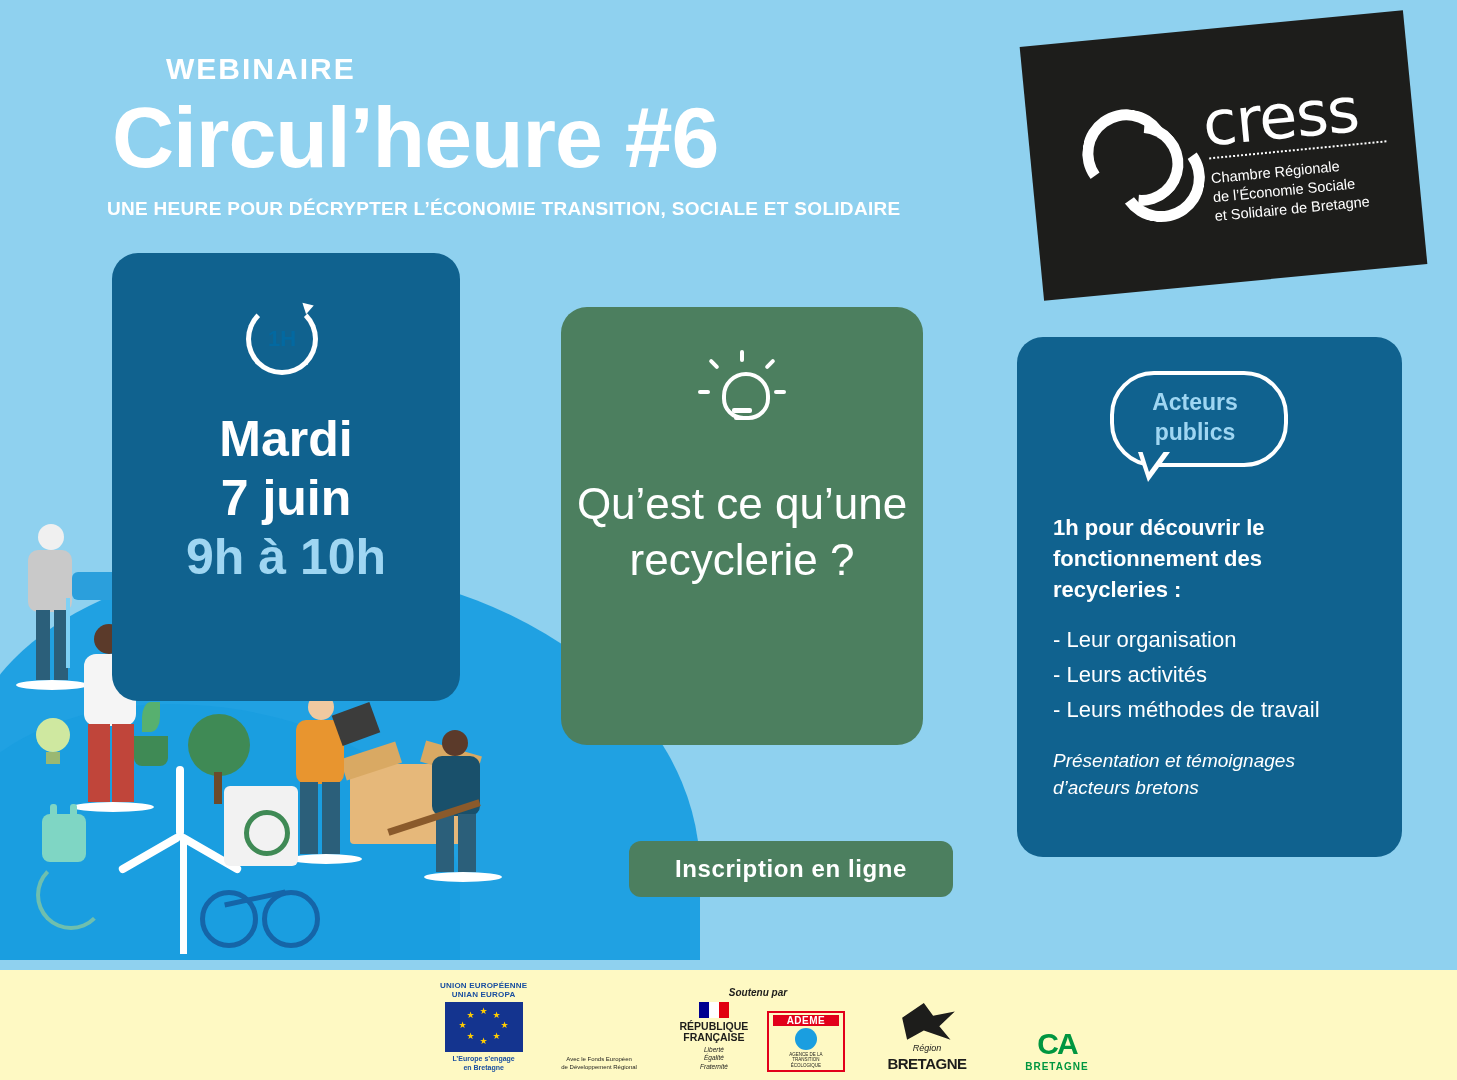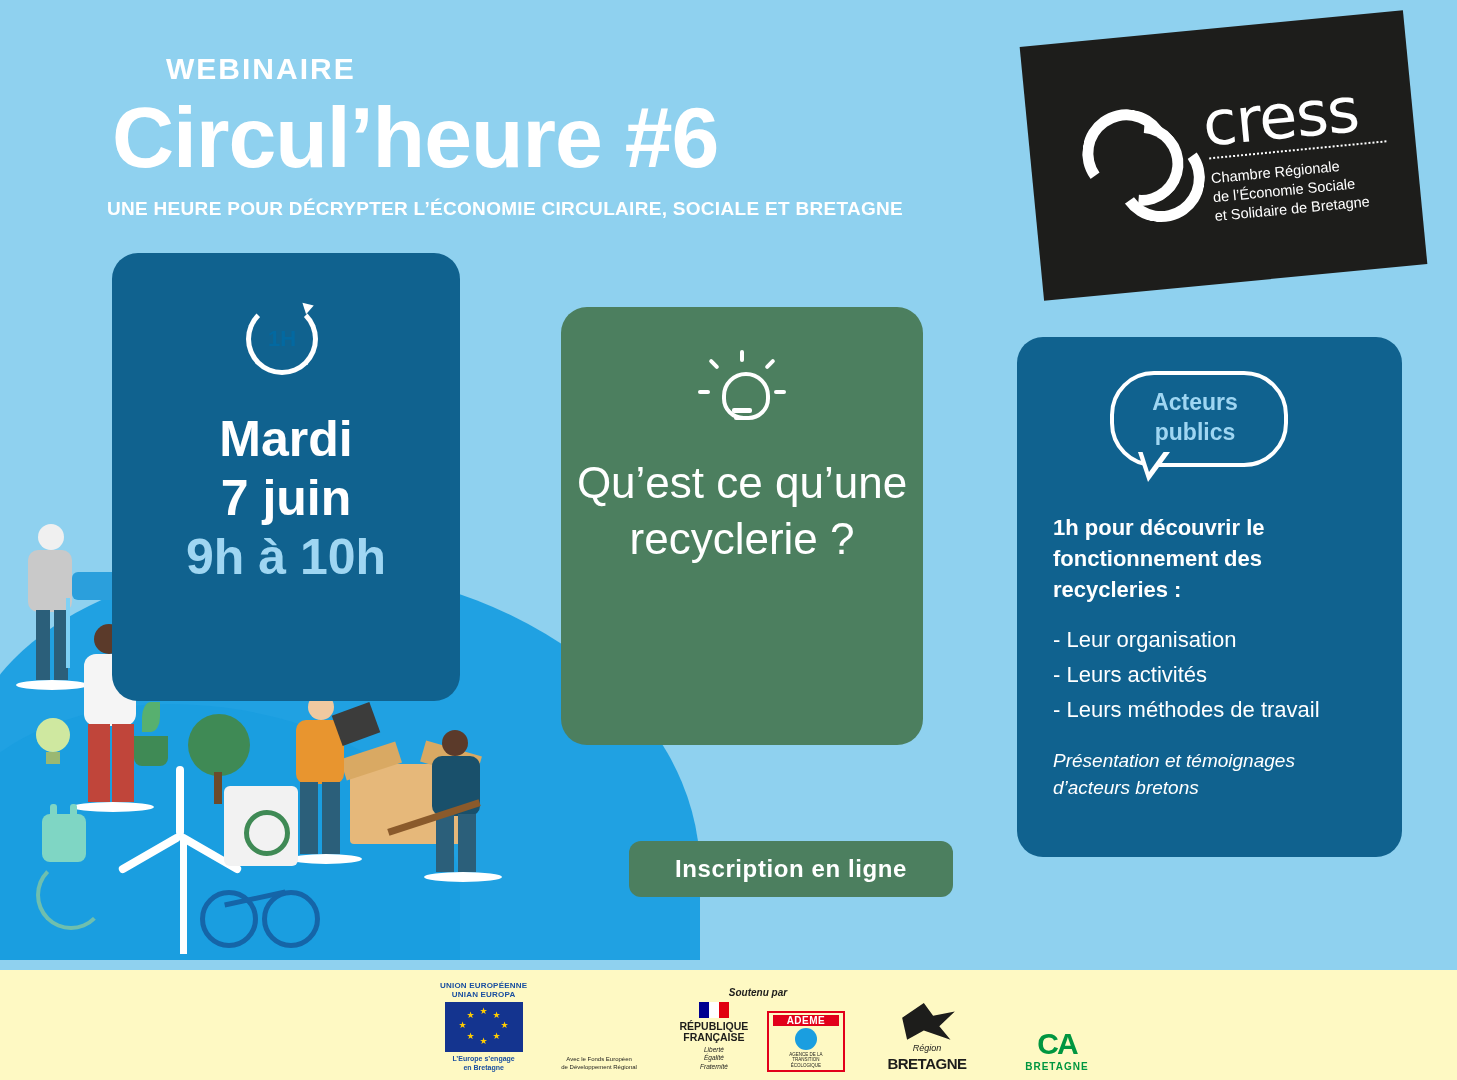--- a/index.html
+++ b/index.html
@@ -57,21 +57,21 @@
   .date-lines{position:absolute;left:112px;top:410px;width:348px;text-align:center;color:#ffffff;font-size:50px;font-weight:bold;line-height:1.18;}
   .date-lines .hours{color:#9fd6f2;}
 
   
   .card-q{position:absolute;left:561px;top:307px;width:362px;height:438px;background:#4c7f5f;border-radius:26px;}
   .bulb{position:absolute;left:700px;top:350px;width:84px;height:84px;}
   .bulb .glass{position:absolute;left:22px;top:22px;width:40px;height:40px;border:4px solid #fff;border-radius:50% 50% 45% 45%;}
   .bulb .base{position:absolute;left:32px;top:58px;width:20px;height:5px;background:#fff;border-radius:2px;}
   .bulb .base2{position:absolute;left:34px;top:66px;width:16px;height:4px;background:#fff;border-radius:2px;}
   .ray{position:absolute;background:#fff;width:4px;height:12px;border-radius:2px;}
-  .q-text{position:absolute;left:561px;top:455px;width:362px;text-align:center;color:#ffffff;font-size:44px;line-height:1.28;}
+  .q-text{position:absolute;left:561px;top:476px;width:362px;text-align:center;color:#ffffff;font-size:44px;line-height:1.28;}
 
   
   .card-info{position:absolute;left:1017px;top:337px;width:385px;height:520px;background:#10628f;border-radius:26px;}
   .bubble{position:absolute;left:1110px;top:371px;width:170px;height:88px;border:4px solid #ffffff;border-radius:44px;}
   .bubble-tail{position:absolute;left:1138px;top:452px;width:0;height:0;border-left:10px solid transparent;border-right:22px solid transparent;border-top:30px solid #ffffff;}
   .bubble-tail-in{position:absolute;left:1142px;top:450px;width:0;height:0;border-left:7px solid transparent;border-right:16px solid transparent;border-top:22px solid #10628f;}
   .bubble-text{position:absolute;left:1110px;top:388px;width:170px;text-align:center;color:#9fd6f2;font-size:23px;font-weight:bold;line-height:1.3;}
   .info-head{position:absolute;left:1053px;top:512px;width:330px;color:#ffffff;font-size:22px;font-weight:bold;line-height:1.42;}
   .info-list{position:absolute;left:1053px;top:623px;width:340px;color:#ffffff;font-size:22px;line-height:1.58;}
   .info-note{position:absolute;left:1053px;top:748px;width:320px;color:#ffffff;font-size:19px;font-style:italic;line-height:1.4;}
@@ -186,21 +186,21 @@
     <div style="position:absolute;left:180px;top:200px;width:80px;height:90px;">
       <div style="position:absolute;left:8px;top:0;width:62px;height:62px;border-radius:50%;background:#3f8a55;"></div>
       <div style="position:absolute;left:34px;top:58px;width:8px;height:32px;background:#6b4a2b;"></div>
     </div>
 
     <div class="ground"></div>
   </div>
 
   <div class="webinaire">WEBINAIRE</div>
   <div class="title">Circul’heure #6</div>
-  <div class="subtitle">UNE HEURE POUR DÉCRYPTER L’ÉCONOMIE CIRCULAIRE, SOCIALE ET BRETAGNE</div>
+  <div class="subtitle">UNE HEURE POUR DÉCRYPTER L’ÉCONOMIE TRANSITION, SOCIALE ET SOLIDAIRE</div>
 
   <div class="cress"></div>
   <div class="cress-inner">
     <div class="cress-mark">
       <div class="arc" style="left:4px;top:10px;width:66px;height:66px;border-color:#fff transparent transparent #fff;transform:rotate(15deg);"></div>
       <div class="arc" style="left:36px;top:38px;width:66px;height:66px;border-color:transparent #fff #fff transparent;transform:rotate(15deg);"></div>
       <div class="arc" style="left:20px;top:24px;width:62px;height:62px;border-color:#fff #fff transparent transparent;transform:rotate(55deg);"></div>
     </div>
     <div class="cress-word">cress</div>
     <div class="cress-rule"></div>

